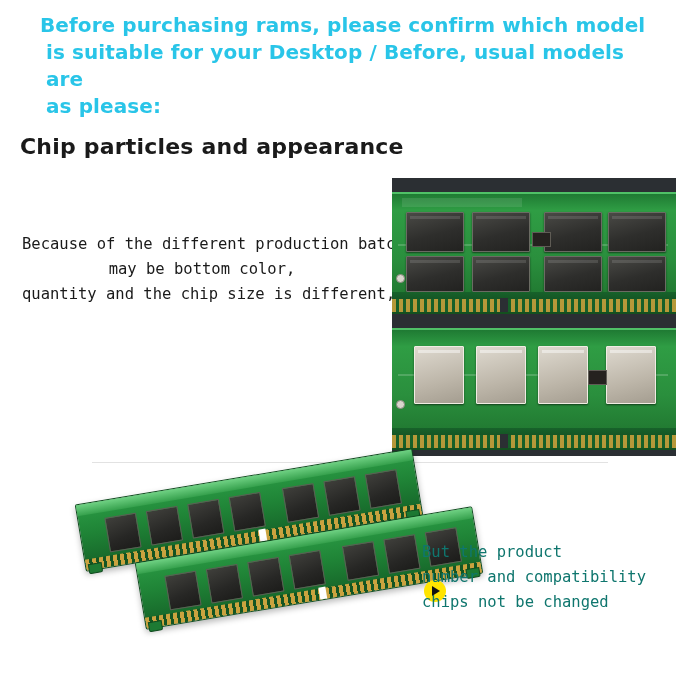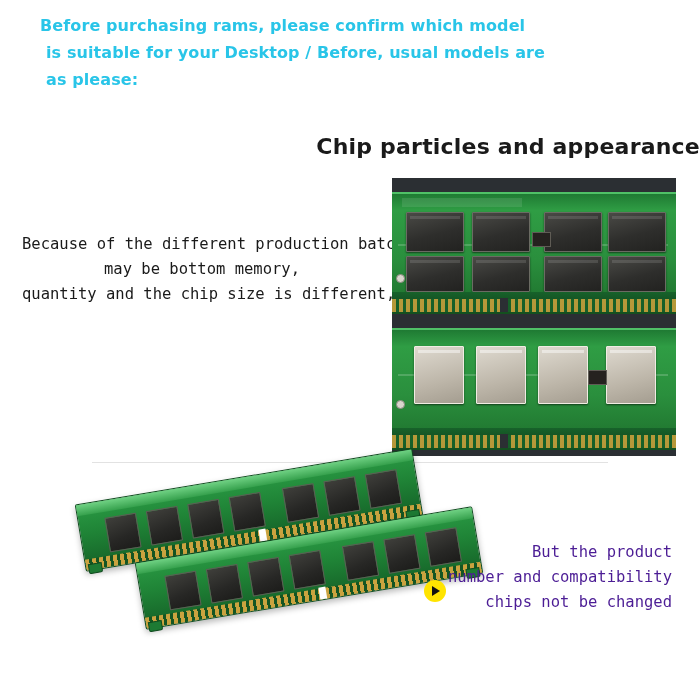--- a/index.html
+++ b/index.html
@@ -24,34 +24,34 @@
 
   
   .notice {
     position: absolute;
     left: 40px;
     top: 12px;
     width: 620px;
     color: #29c5e8;
     font-family: "DejaVu Sans", sans-serif;
     font-weight: bold;
-    font-size: 16px;
+    font-size: 20px;
     line-height: 27px;
     letter-spacing: 0.1px;
   }
   .notice .l2 { padding-left: 6px; }
   .notice .l3 { padding-left: 6px; }
 
   
   .heading {
     position: absolute;
     left: 0;
     top: 134px;
     width: 700px;
-    text-align: right;
+    text-align: left;
     font-family: "DejaVu Sans", sans-serif;
     font-weight: bold;
     font-size: 22px;
     color: #1a1a1a;
     letter-spacing: 0.2px;
     padding-left: 20px;
     box-sizing: border-box;
   }
 
   
@@ -215,25 +215,25 @@
     border: 1px solid #0f4a1e;
     border-radius: 0 0 2px 2px;
   }
 
   
   .caption {
     position: absolute;
     right: 28px;
     top: 540px;
     width: 250px;
-    text-align: right;
+    text-align: left;
     font-family: "DejaVu Sans Mono", monospace;
     font-size: 15.5px;
     line-height: 25px;
-    color: #4c1d95;
+    color: #0f766e;
   }
   .caption div { white-space: nowrap; }
 
   .play-btn {
     position: absolute;
     left: 424px;
     top: 580px;
     width: 22px;
     height: 22px;
     border-radius: 50%;
@@ -258,21 +258,21 @@
   <div class="notice">
     <div class="l1">Before purchasing rams, please confirm which model</div>
     <div class="l2">is suitable for your Desktop / Before, usual models are</div>
     <div class="l3">as please:</div>
   </div>
 
   <div class="heading">Chip particles and appearance</div>
 
   <div class="para">
     <div>Because of the different production batch,</div>
-    <div>may be bottom memory,</div>
+    <div>may be bottom color,</div>
     <div>quantity and the chip size is different,</div>
   </div>
 
   <div class="photo-top">
 
     <div class="ram-stick s1">
       <div class="label-strip"></div>
       <div class="trace" style="left:6px; top:50px; width:270px;"></div>
 
       <div class="chip" style="left:14px;  top:18px; width:56px; height:38px;"></div>

